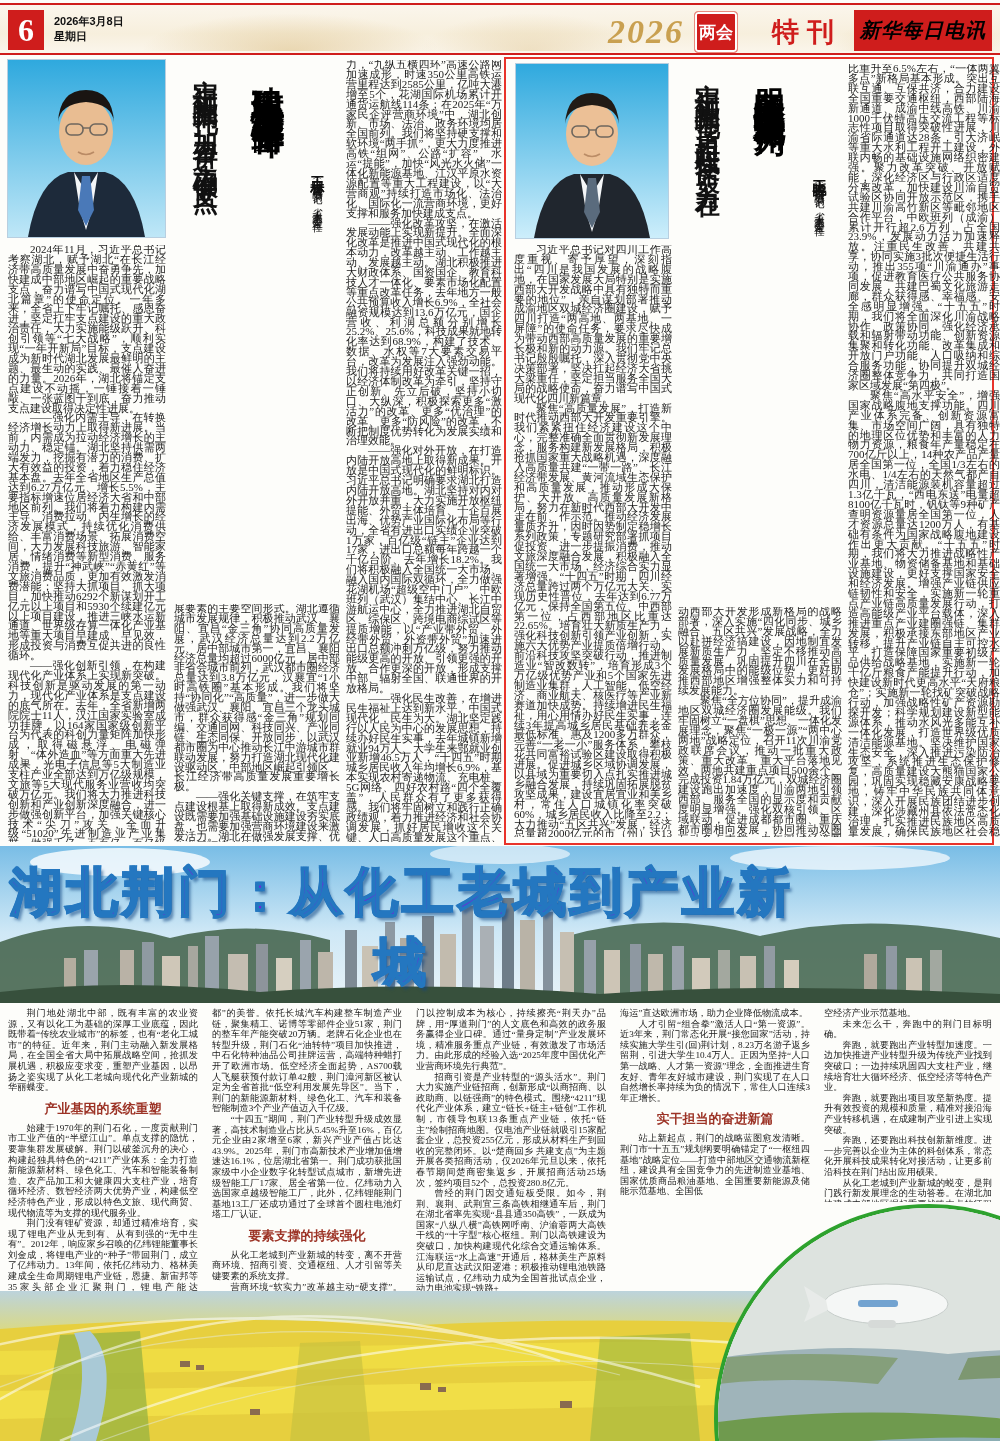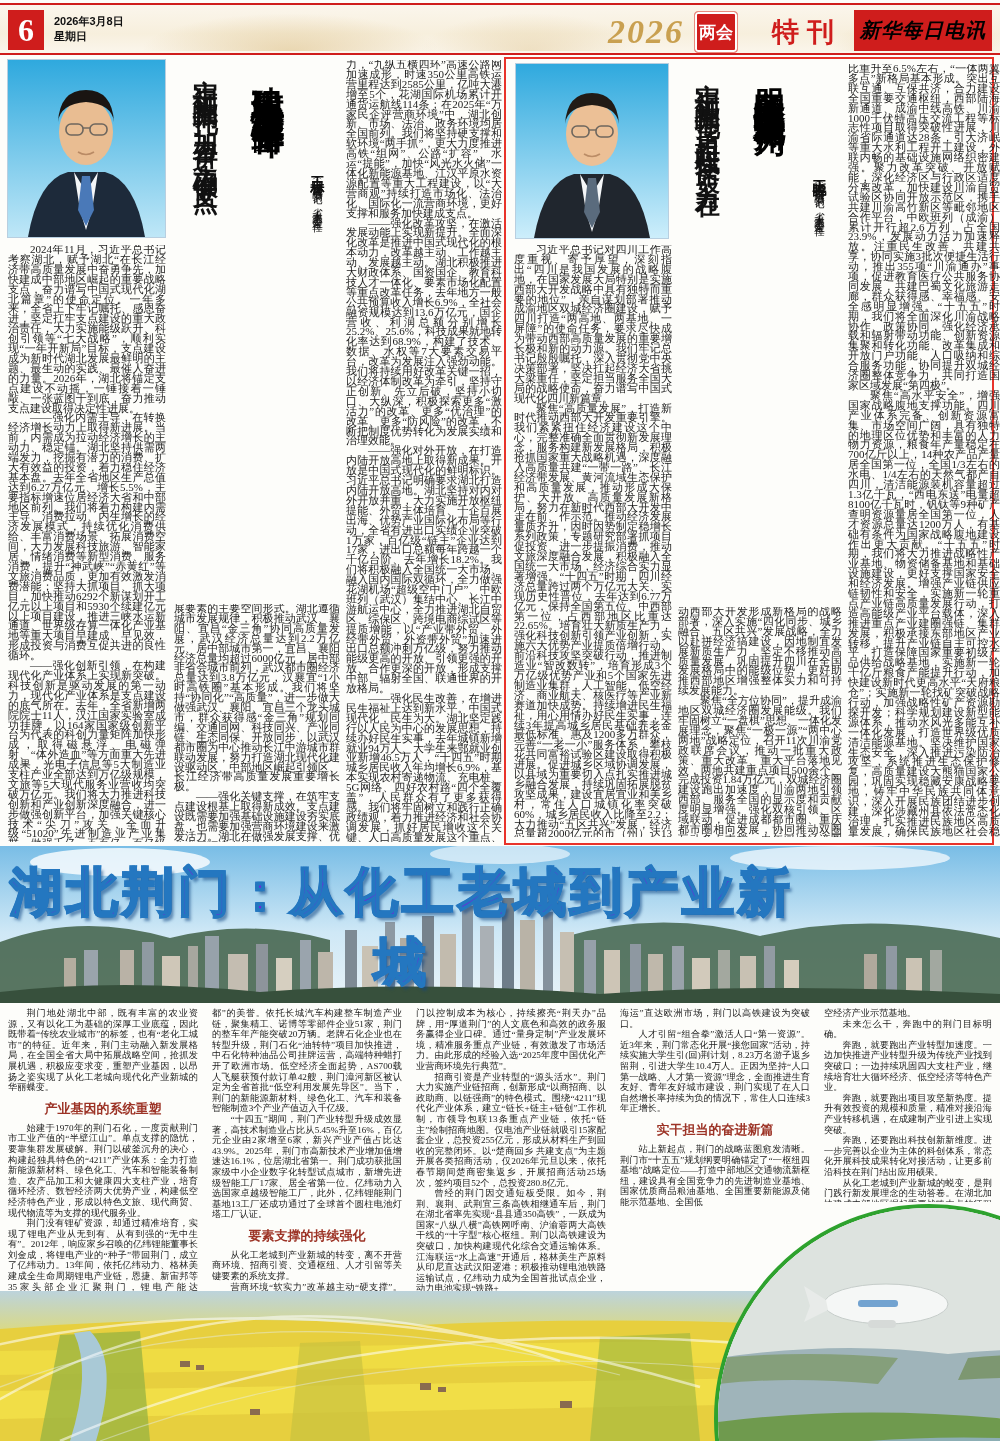--- a/index.html
+++ b/index.html
@@ -245,21 +245,21 @@
       <p class="k-h">要素支撑的持续强化</p>
       <p class="k-p">从化工老城到产业新城的转变，离不开营商环境、招商引资、交通枢纽、人才引留等关键要素的系统支撑。</p>
       <p class="k-p">营商环境“软实力”改革越主动“硬支撑”。荆</p>
     </div>
   <div class="fcol" style="left:416px;top:1008px;width:190px;height:283px;">
       <p class="k-c">门以控制成本为核心，持续擦亮“荆天办”品牌，用“厚道荆门”的人文底色和高效的政务服务赢得企业口碑。通过“量身定制”产业发展环境，精准服务重点产业链，有效激发了市场活力。由此形成的经验入选“2025年度中国优化产业营商环境先行典范”。</p>
       <p class="k-p">招商引资是产业转型的“源头活水”。荆门大力实施产业链招商，创新形成“以商招商、以政助商、以链强商”的特色模式。围绕“4211”现代化产业体系，建立“链长+链主+链创”工作机制，市领导包联13条重点产业链，依托“链主”绘制招商地图。仅电池产业链就吸引15家配套企业，总投资255亿元，形成从材料生产到回收的完整闭环。以“楚商回乡 共建支点”为主题开展各类招商活动，仅2026年元旦以来，依托春节期间楚商密集返乡，开展招商活动25场次，签约项目52个，总投资280.8亿元。</p>
       <p class="k-p">曾经的荆门因交通短板受限。如今，荆荆、襄荆、武荆宜三条高铁相继通车后，荆门在湖北省率先实现“县县通350高铁”，一跃成为国家“八纵八横”高铁网呼南、沪渝蓉两大高铁干线的“十字型”核心枢纽。荆门以高铁建设为突破口，加快构建现代化综合交通运输体系。江海联运“水上高速”开通后，格林美生产原料从印尼直达武汉阳逻港；积极推动锂电池铁路运输试点，亿纬动力成为全国首批试点企业，动力电池实现“铁路+</p>
     </div>
   <div class="fcol" style="left:620px;top:1008px;width:190px;height:286px;">
-      <p class="k-c">海运”直达欧洲市场，荆门以高铁建设为突破口。</p>
+      <p class="k-c">海运”直达欧洲市场，助力企业降低物流成本。</p>
       <p class="k-p">人才引留“组合拳”激活人口“第一资源”。近3年来，荆门常态化开展“接您回家”活动，持续实施大学生引(回)荆计划，8.23万名游子返乡留荆，引进大学生10.4万人。正因为坚持“人口第一战略、人才第一资源”理念，全面推进生育友好、青年友好城市建设，荆门实现了在人口自然增长率持续为负的情况下，常住人口连续3年正增长。</p>
       <p class="k-h">实干担当的奋进新篇</p>
       <p class="k-p">站上新起点，荆门的战略蓝图愈发清晰。荆门市“十五五”规划纲要明确锚定了“一枢纽四基地”战略定位——打造中部地区交通物流新枢纽，建设具有全国竞争力的先进制造业基地、国家优质商品粮油基地、全国重要新能源及储能示范基地、全国低</p>
     </div>
   <div class="fcol" style="left:824px;top:1008px;width:168px;height:194px;">
       <p class="k-c">空经济产业示范基地。</p>
       <p class="k-p">未来怎么干，奔跑中的荆门目标明确。</p>
       <p class="k-p">奔跑，就要跑出产业转型加速度。一边加快推进产业转型升级为传统产业找到突破口；一边持续巩固四大支柱产业，继续培育壮大循环经济、低空经济等特色产业。</p>
       <p class="k-p">奔跑，就要跑出项目攻坚新热度。提升有效投资的规模和质量，精准对接沿海产业转移机遇，在成建制产业引进上实现突破。</p>
       <p class="k-p">奔跑，还要跑出科技创新新维度。进一步完善以企业为主体的科创体系，常态化开展科技成果转化对接活动，让更多前沿科技在荆门结出应用硕果。</p>

